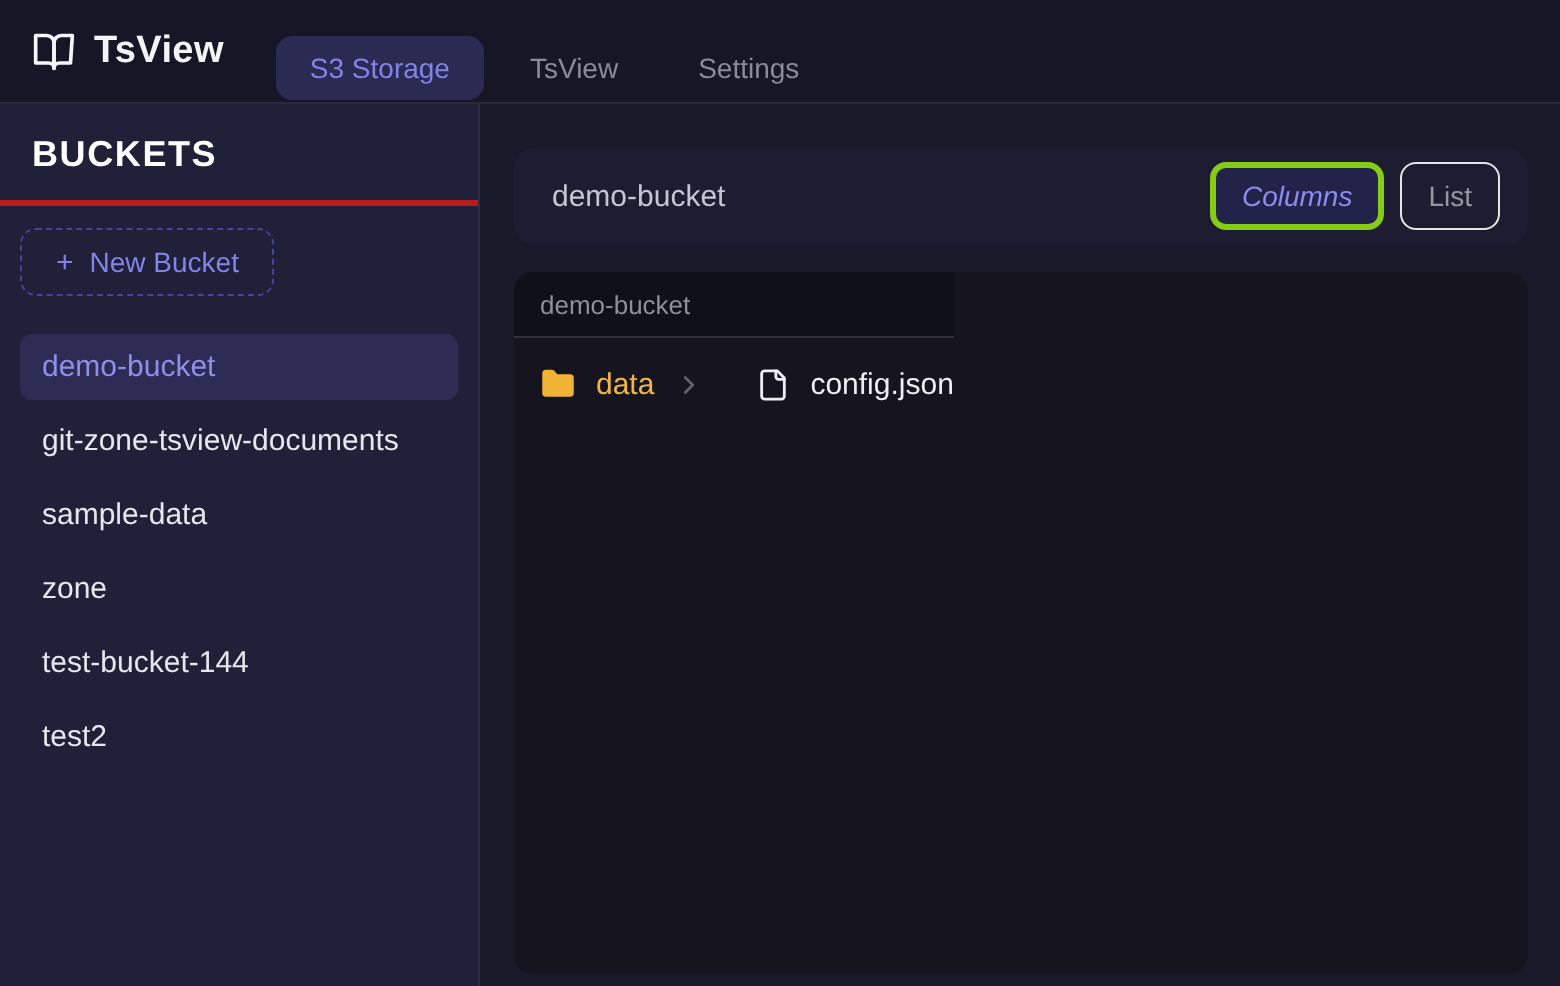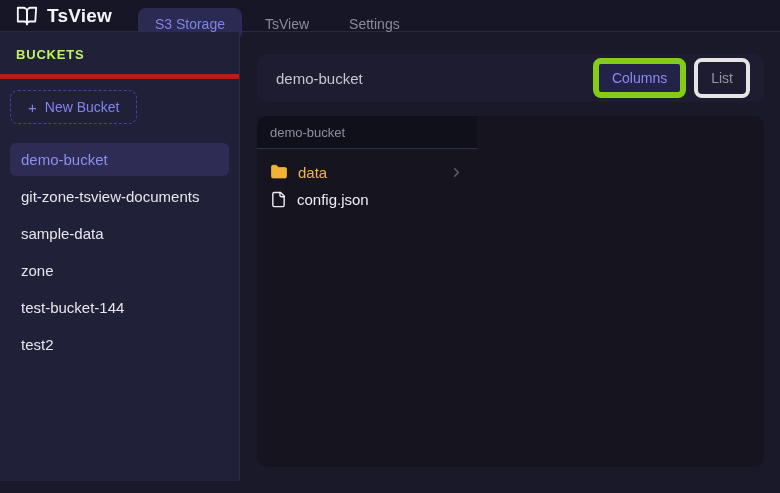--- a/index.html
+++ b/index.html
@@ -5,21 +5,21 @@
   * { margin:0; padding:0; box-sizing:border-box; }
   html,body { width:780px; height:493px; overflow:hidden; }
   body {
     font-family:"Liberation Sans", sans-serif;
     background:#191929;
     color:#e6e6ee;
   }
 
   
   .topbar {
-    height:32px;
+    height:52px;
     background:#161626;
     border-bottom:1px solid #2a2a3c;
     display:flex;
     align-items:center;
     padding:0 16px;
   }
   .logo-wrap { display:flex; align-items:center; gap:9px; margin-right:26px; }
   .logo-wrap svg { display:block; }
   .app-title { font-size:19px; font-weight:bold; color:#f4f4f8; letter-spacing:.2px; }
   .tabs { display:flex; align-items:center; gap:6px;margin-top:16px; }
@@ -41,26 +41,26 @@
   
   .sidebar {
     width:240px;
     min-width:240px;
     background:#202038;
     border-right:1px solid #2c2c44;
     display:flex;
     flex-direction:column;
   }
   .sidebar-heading {
-    font-size:13px;
+    font-size:18px;
     font-weight:bold;
     letter-spacing:.8px;
-    color:#bef264;
+    color:#ffffff;
     padding:15px 16px 12px 16px;
-    border-bottom:5px solid #b91c1c;
+    border-bottom:3px solid #b91c1c;
   }
   .new-bucket-btn {
     margin:11px 0 0 10px;
     align-self:flex-start;
     display:flex;
     align-items:center;
     gap:8px;
     background:transparent;
     border:1.5px dashed #44449c;
     border-radius:8px;
@@ -95,42 +95,42 @@
   }
   .header-title { font-size:15px; color:#c6c6d2; }
   .view-toggle { display:flex; gap:8px; }
   .view-btn {
     font-size:14px;
     font-family:inherit;
     padding:6px 13px;
     border-radius:8px;
     cursor:pointer;
     background:transparent;
-    border:4px solid #e5e5e5;
+    border:1px solid #e5e5e5;
     color:#9596a0;
   }
-  .view-btn.active { border:6px solid #84cc16; color:#8b8cf0; background:#232248; }
+  .view-btn.active { border:3px solid #84cc16; color:#8b8cf0; background:#232248;font-style:italic; }
 
   .content-panel {
     margin-top:14px;
     background:#16151f;
     border-radius:10px;
     flex:1;
     overflow:hidden;
     display:flex;
   }
   .column { width:220px; min-width:220px; display:flex; flex-direction:column; }
   .column-header {
     background:#10101a;
     border-bottom:1px solid #32323e;
     padding:9px 13px 8px 13px;
     font-size:13px;
     color:#8f8f9c;
   }
-  .entry-list { padding-top:9px; display:flex; flex-direction:column; }
+  .entry-list { padding-top:9px; display:flex; flex-direction:row; }
   .entry-row {
     display:flex;
     align-items:center;
     gap:10px;
     padding:5px 13px;
     font-size:15px;
     cursor:pointer;
   }
   .entry-row .entry-icon { display:flex; align-items:center; }
   .entry-row.folder .entry-label { color:#f2b544; }

